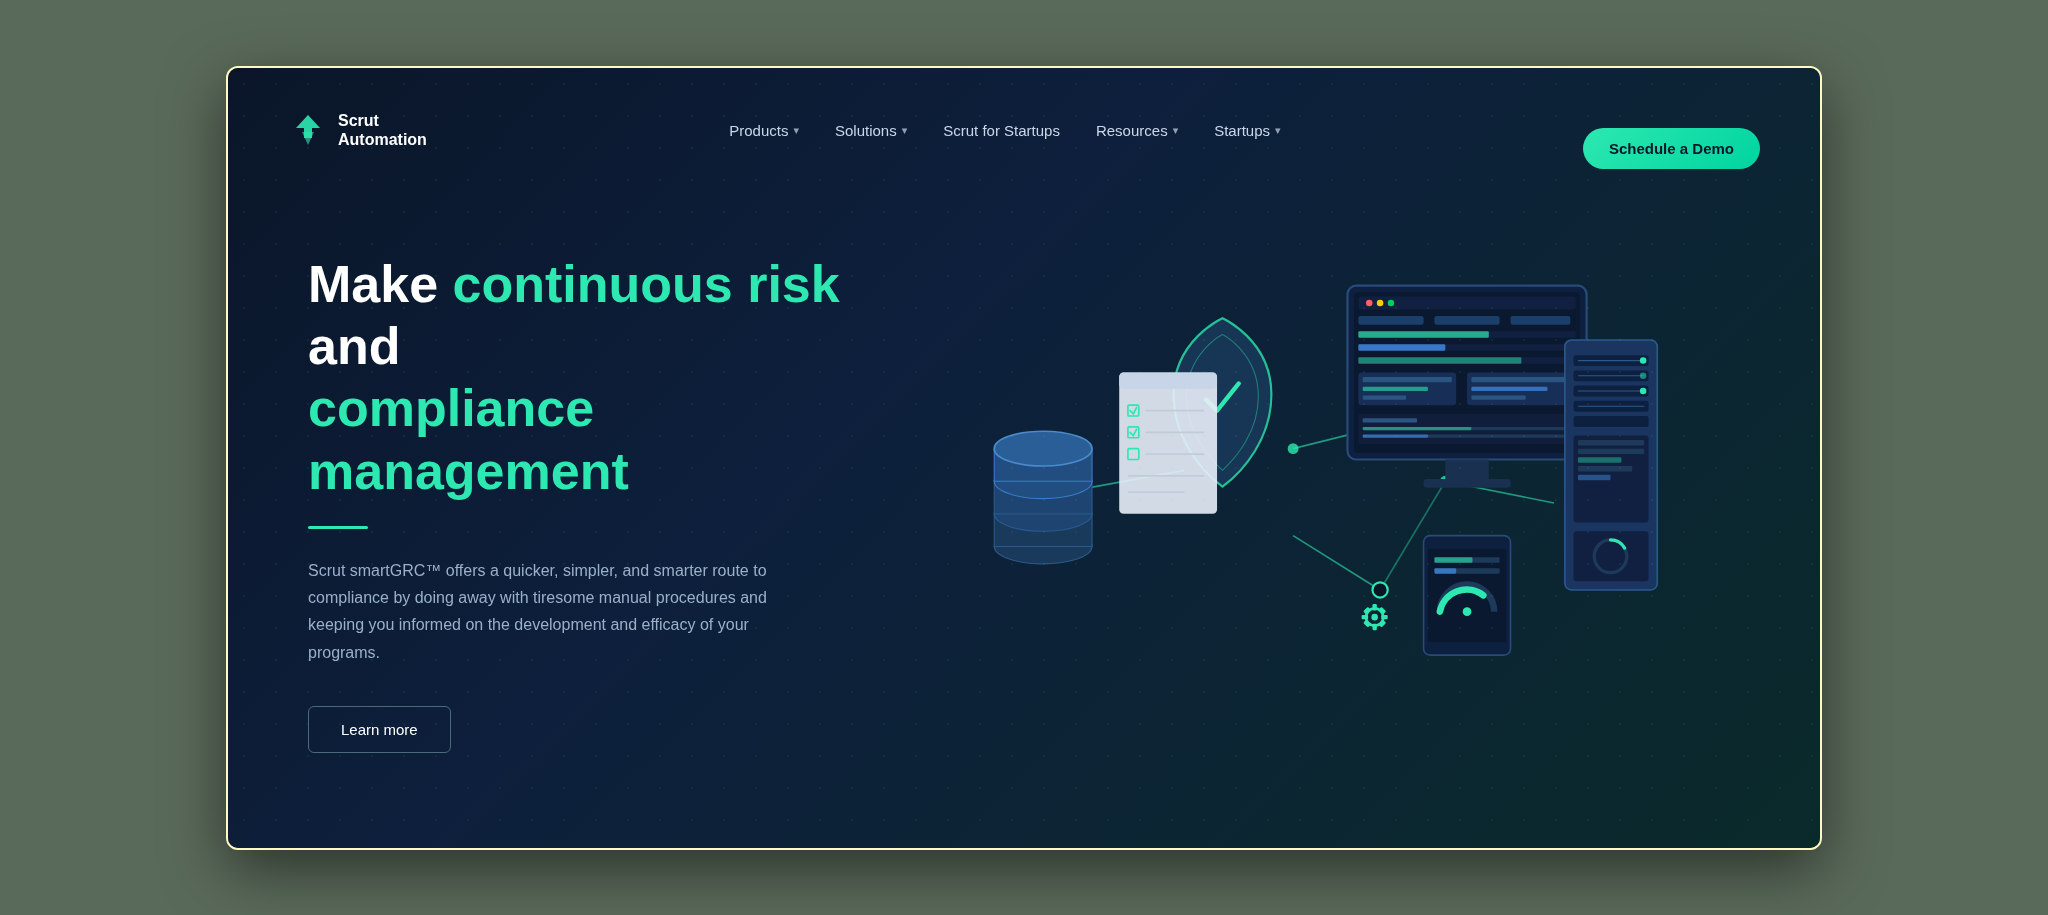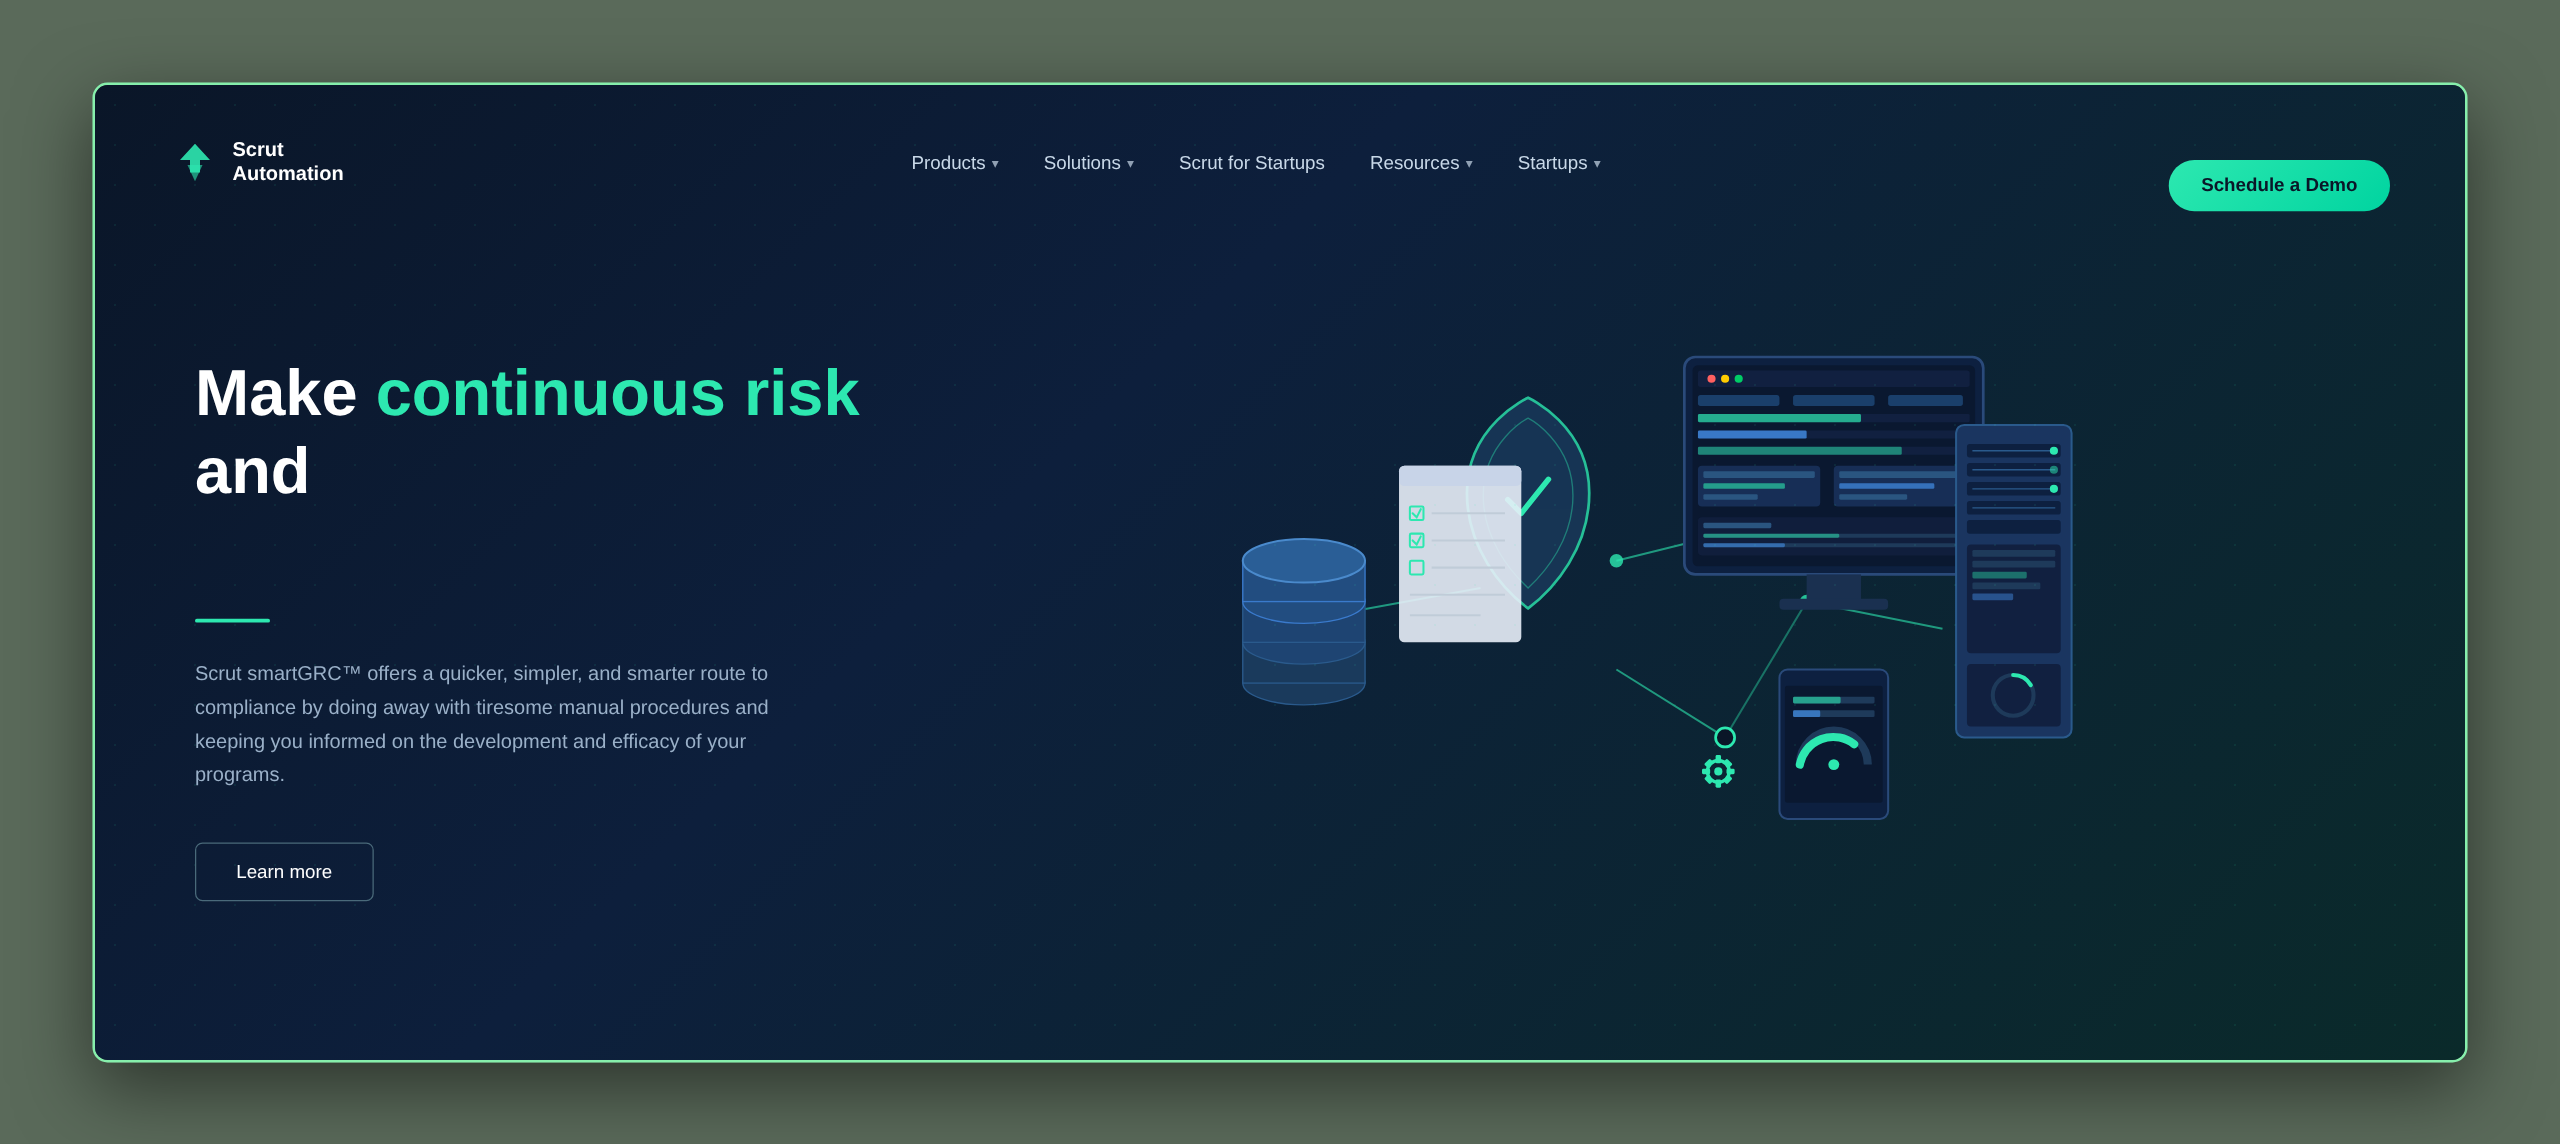--- a/index.html
+++ b/index.html
@@ -5,26 +5,26 @@
     * { margin: 0; padding: 0; box-sizing: border-box; }
     body {
       background: #5a6a5a;
       display: flex;
       justify-content: center;
       align-items: center;
       min-height: 100vh;
       font-family: -apple-system, BlinkMacSystemFont, 'Segoe UI', sans-serif;
     }
     .browser-frame {
-      width: 1900px;
+      width: 1596px;
       max-width: 98vw;
       border-radius: 12px;
       overflow: hidden;
       box-shadow: 0 20px 60px rgba(0,0,0,0.5);
-      border: 2px solid #86efac;
+      border: 2px solid #fef9c3;
     }
     .page-wrapper {
       background: linear-gradient(135deg, #0a1628 0%, #0d1f3c 40%, #0a2a2a 100%);
       min-height: 780px;
       position: relative;
       overflow: hidden;
     }
     
     .navbar {
       display: flex;
@@ -187,21 +187,21 @@
         </span>
       </div>
 
       <button class="schedule-btn">Schedule a Demo</button>
     </nav>
 
     <div class="hero">
       <div class="hero-content">
         <h1 class="hero-title">
           <span>Make </span><span class="highlight">continuous risk</span><span> and</span><br>
-          <br>
+          <span class="highlight">compliance management</span><br>
         </h1>
         <div class="title-divider"></div>
         <p class="hero-desc">Scrut smartGRC™ offers a quicker, simpler, and smarter route to compliance by doing away with tiresome manual procedures and keeping you informed on the development and efficacy of your programs.</p>
         <button class="learn-more-btn">Learn more</button>
       </div>
 
       <div class="hero-illustration">
         <svg viewBox="0 0 700 460" fill="none" xmlns="http://www.w3.org/2000/svg" style="width:100%;height:100%;position:absolute;top:0;left:0;">
 
           <line x1="130" y1="220" x2="240" y2="200" stroke="#2de8b0" stroke-width="1.5" opacity="0.6"></line>

